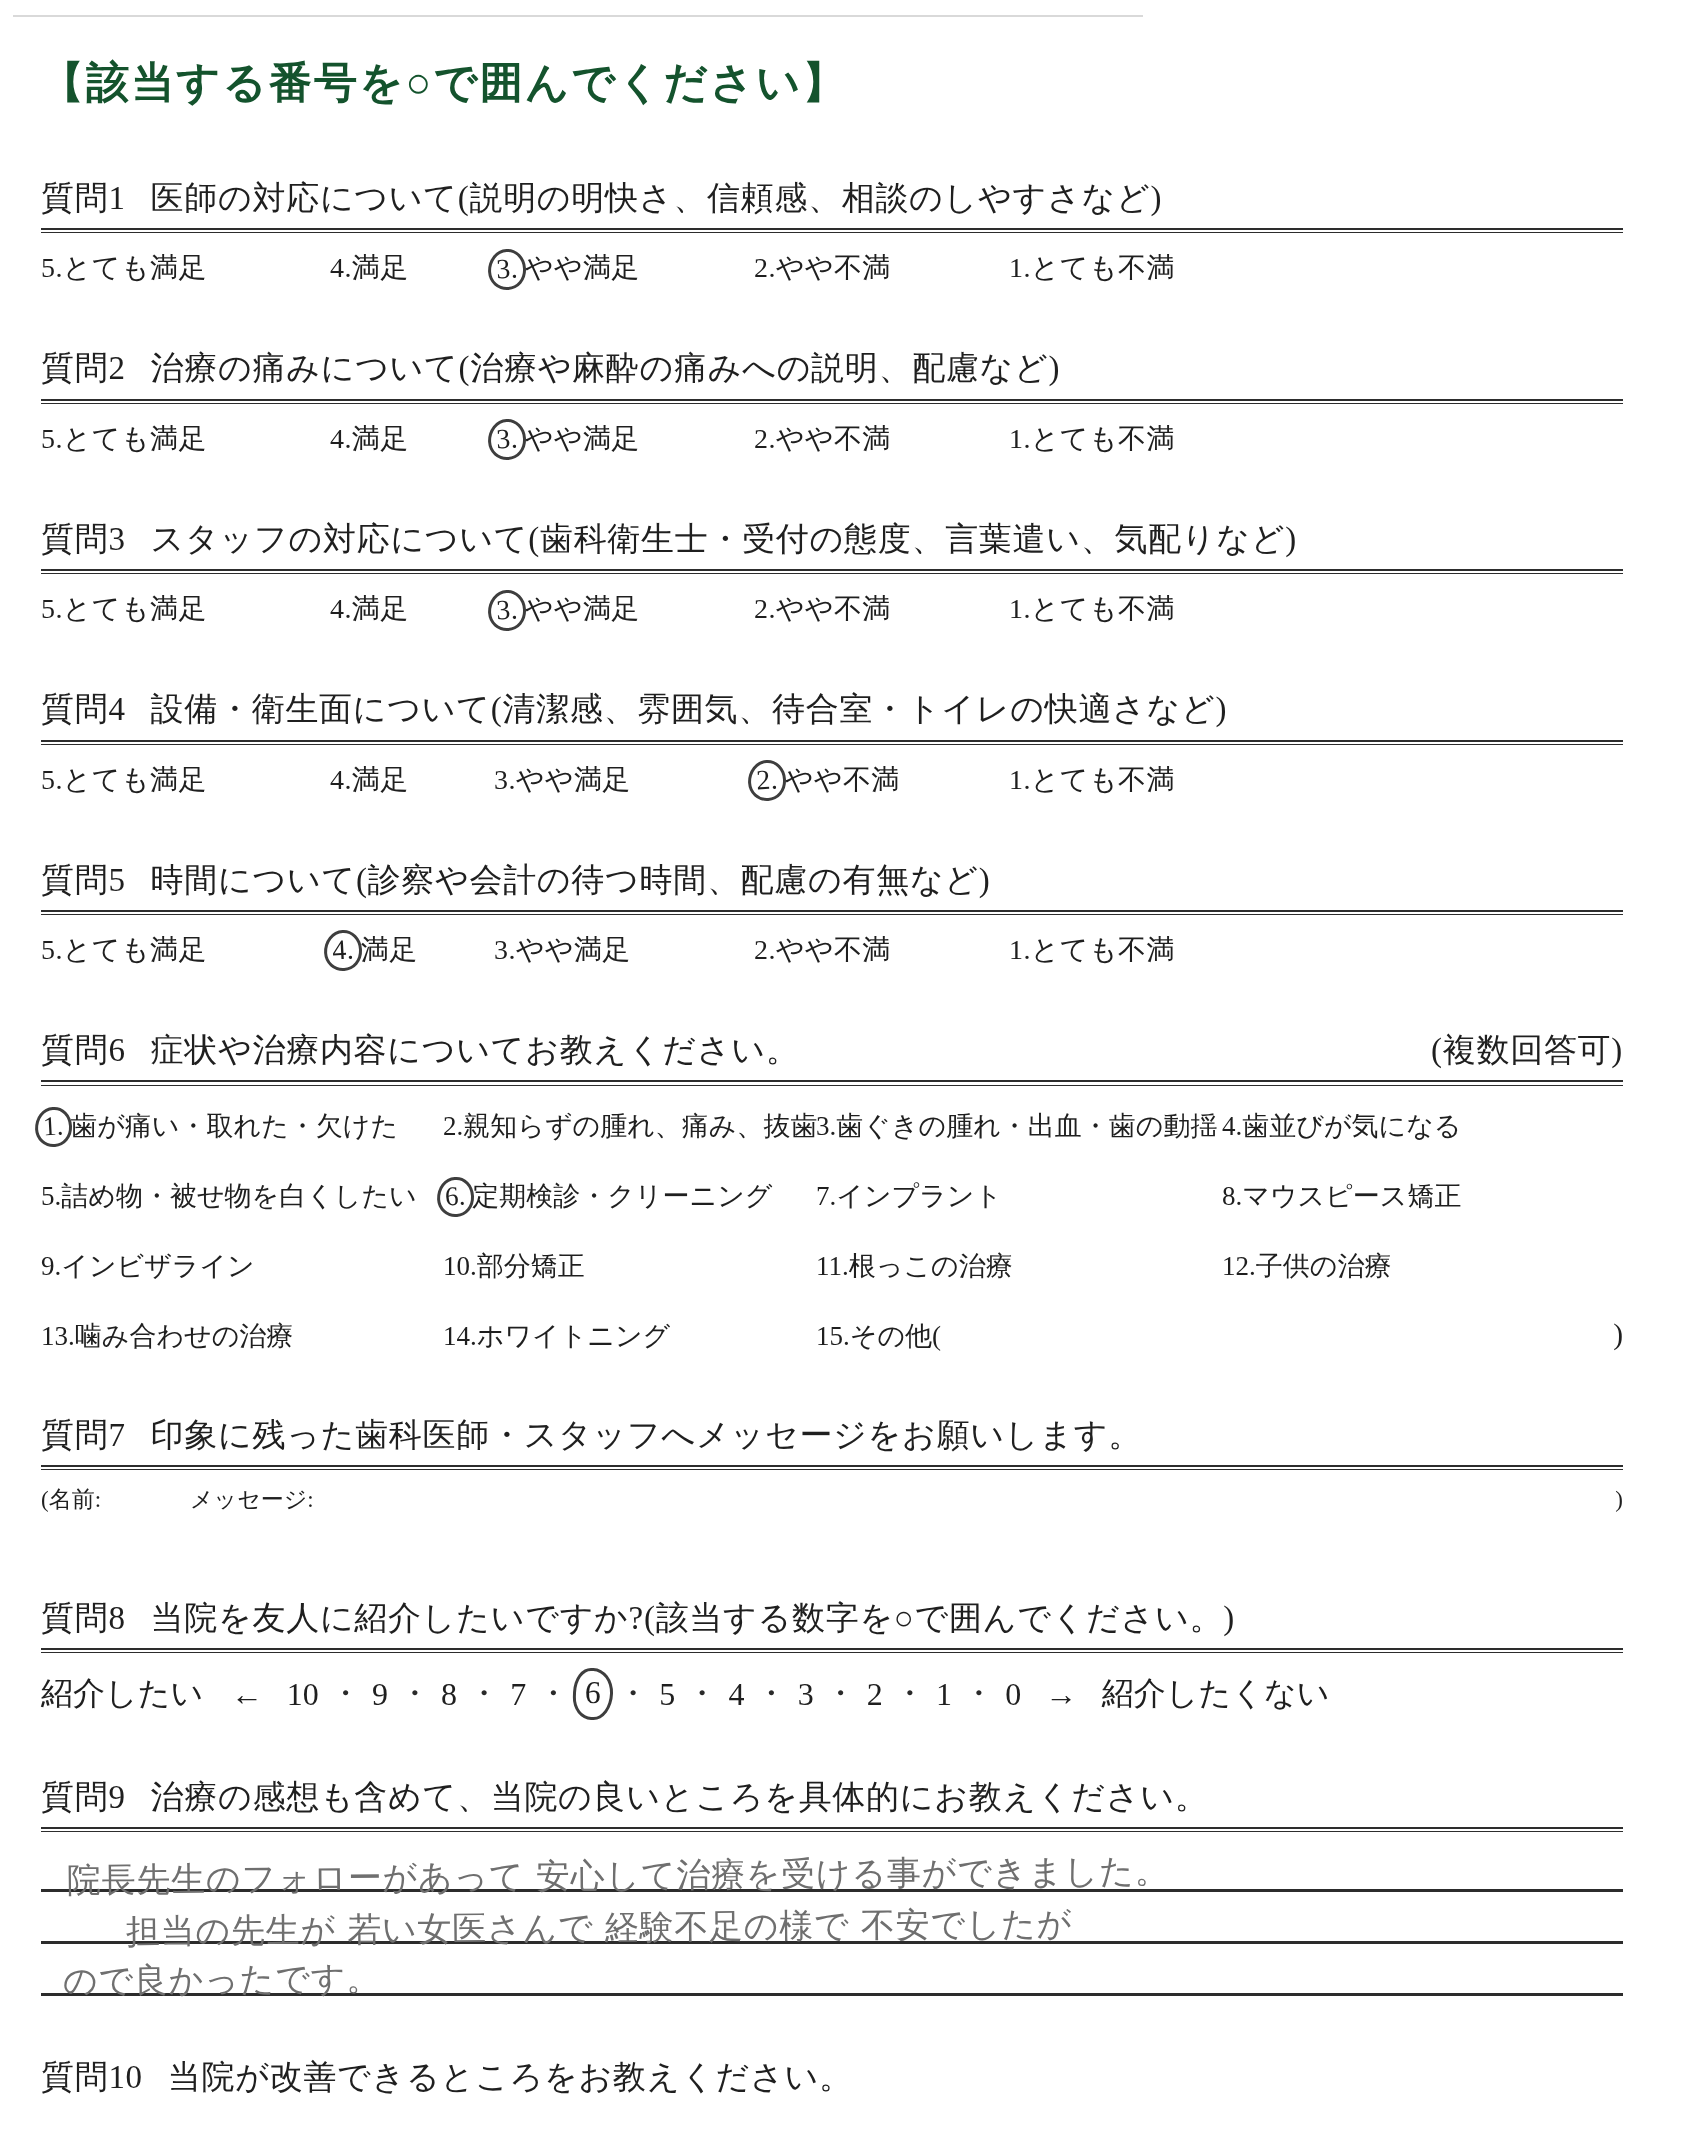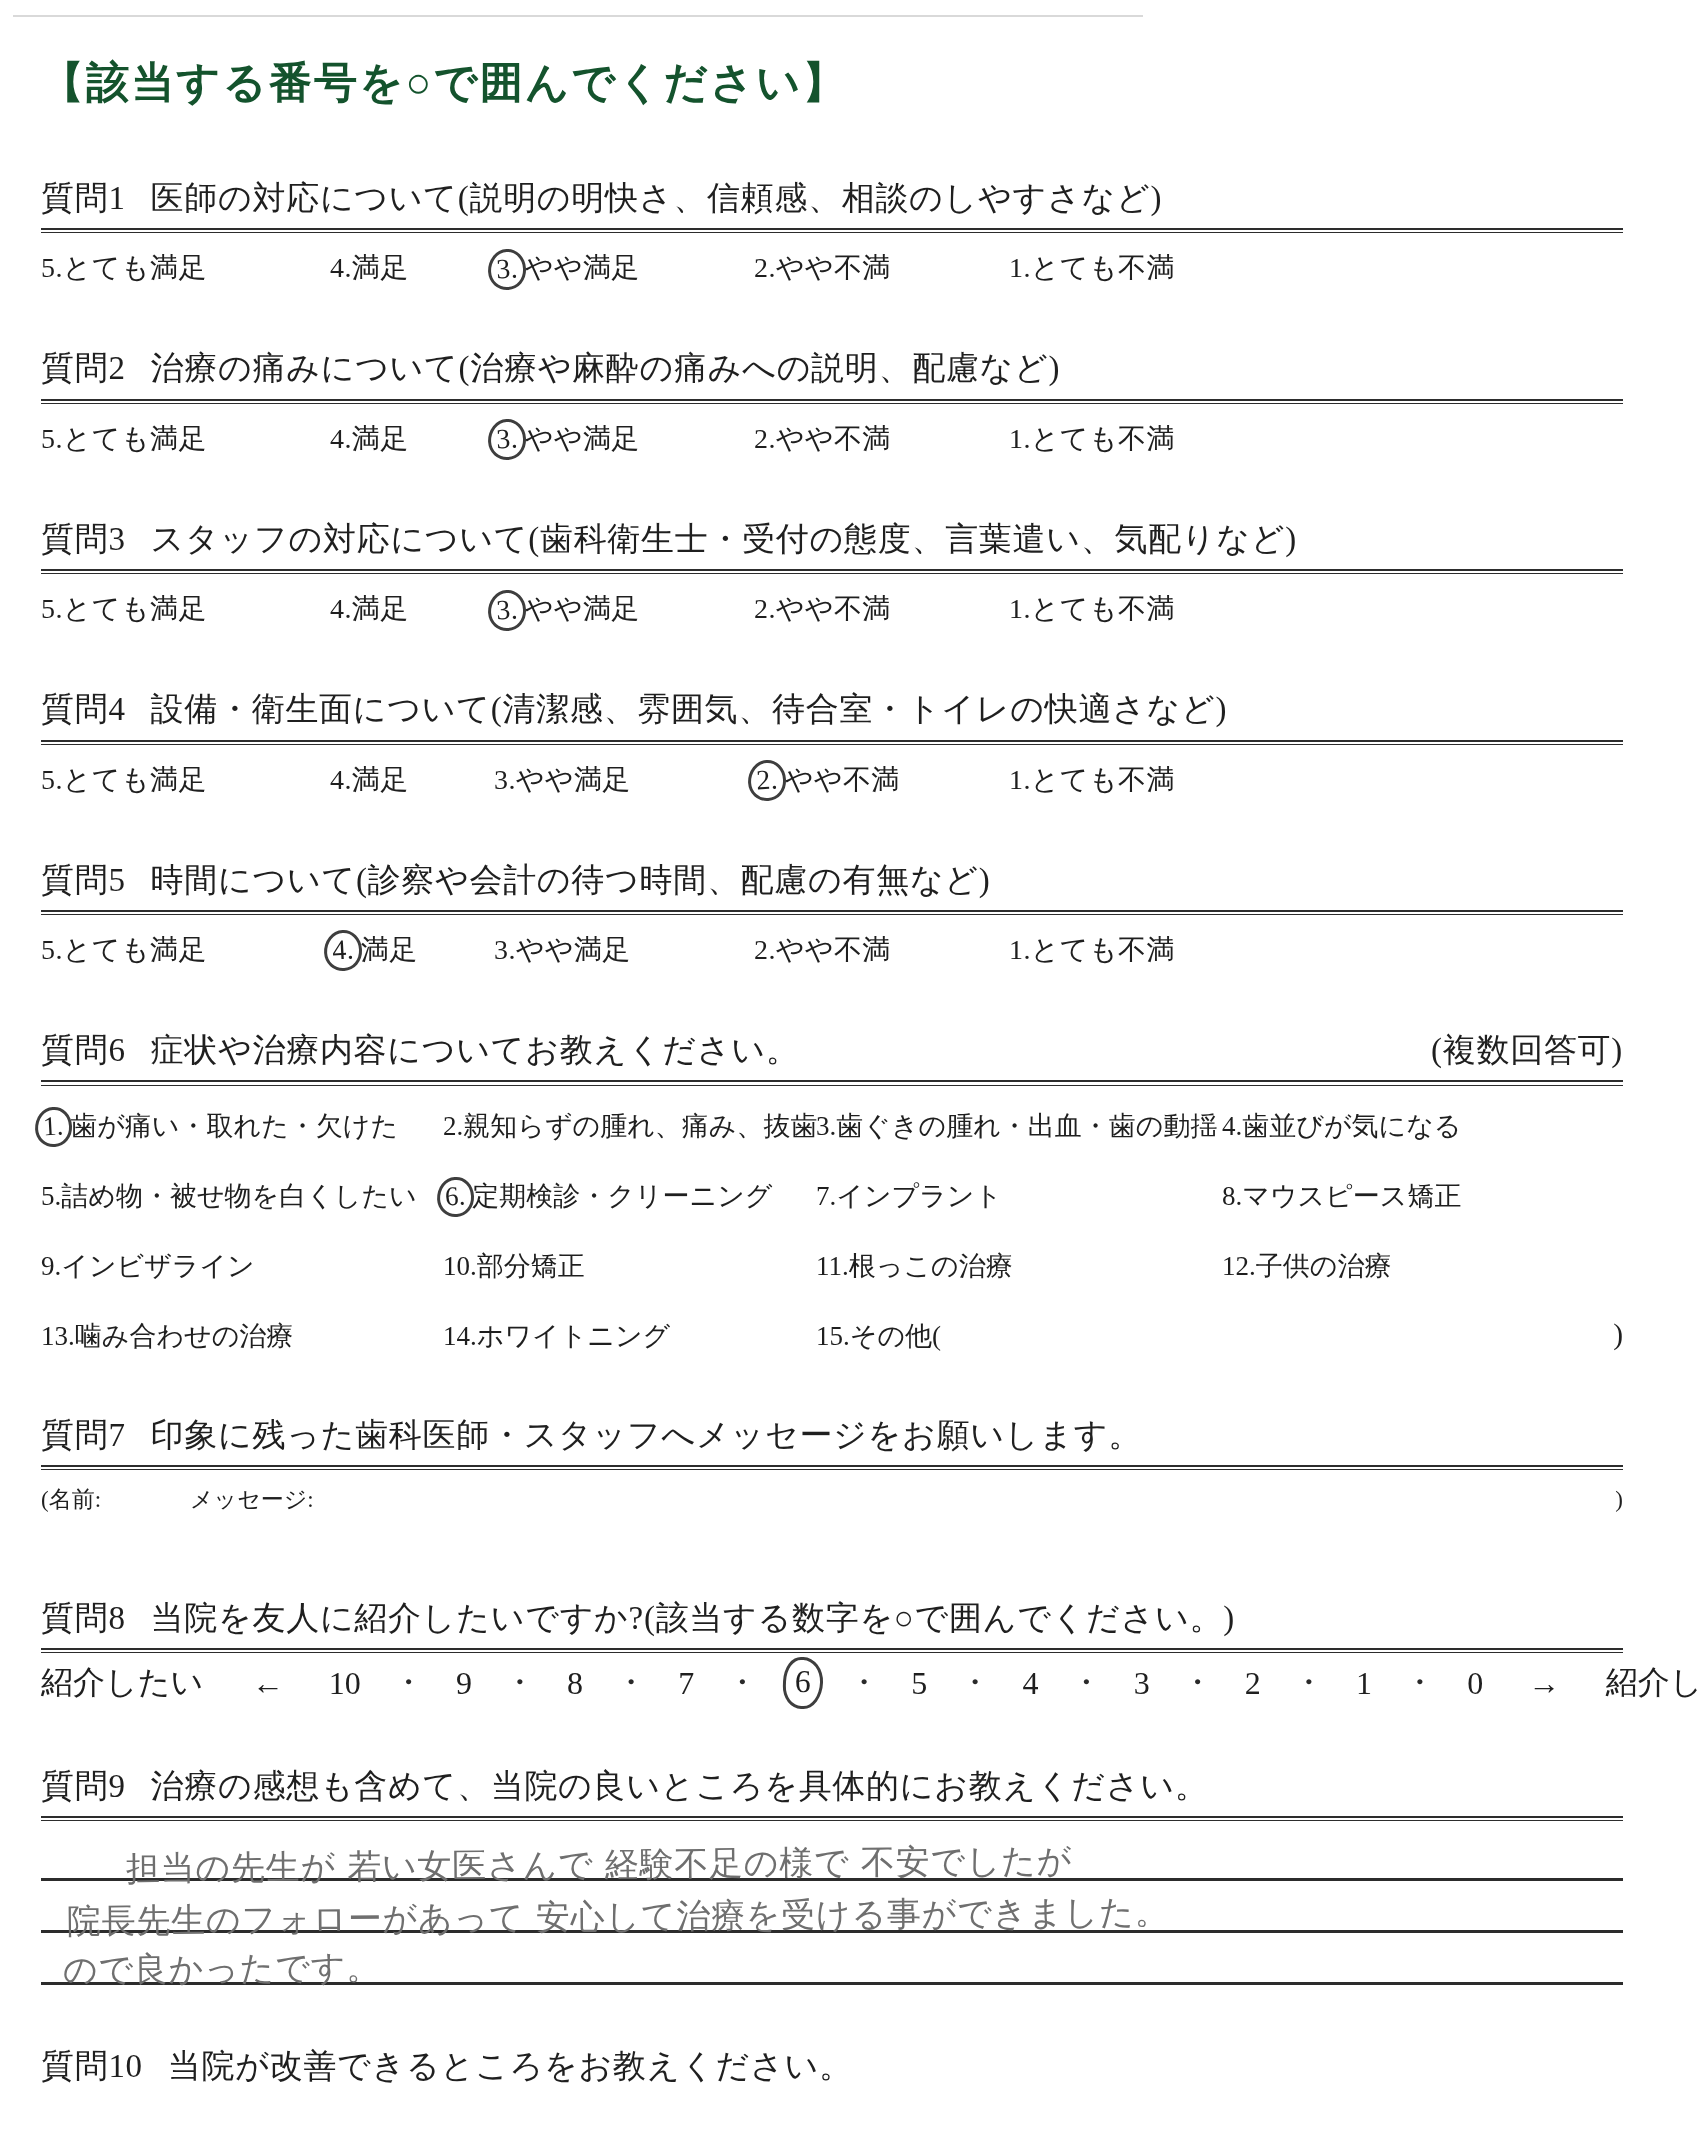--- a/index.html
+++ b/index.html
@@ -85,23 +85,23 @@
     margin-top: 13.3px;
     font-size: 23px;
     min-height: 53px;
   }
   .q7-msg { margin-left: 89px; }
   .q7-close { margin-left: auto; }
   
   .nps-row {
     display: flex;
     align-items: center;
-    margin-top: 8px;
+    margin-top: 19px;
     font-size: 32px;
-    gap: 25px;
+    gap: 4px;
     white-space: nowrap;
   }
   .nps-label-left { margin-right: 10.3px; }
   .nps-arrow { margin: 0 13.3px; }
   .nps-num { padding: 0 6.6px; }
   .nps-dot { color: #2a2a2a; }
   .nps-label-right { margin-left: 7.4px; }
   .nps-num.circled {
     border-radius: 46% 54% 50% 50% / 50% 50% 55% 45%;
     padding: 3px 8.9px 5.9px 8.9px;
@@ -288,24 +288,24 @@
   </section>
 
   <section class="q-section">
     <h2 class="q-heading">
       <span class="q-num">質問9</span>
       <span class="q-title">治療の感想も含めて、当院の良いところを具体的にお教えください。</span>
     </h2>
     <div class="hrule"></div>
     <div class="answer-area">
       <div class="answer-line">
-          <span class="hand" style="margin-left:85px">担当の先生が 若い女医さんで 経験不足の様で 不安でしたが</span>
+          <span class="hand" style="margin-left:26px">院長先生のフォローがあって 安心して治療を受ける事ができました。</span>
         </div>
       <div class="answer-line">
-          <span class="hand" style="margin-left:26px">院長先生のフォローがあって 安心して治療を受ける事ができました。</span>
+          <span class="hand" style="margin-left:85px">担当の先生が 若い女医さんで 経験不足の様で 不安でしたが</span>
         </div>
       <div class="answer-line">
           <span class="hand" style="margin-left:22px">ので良かったです。</span>
         </div>
     </div>
   </section>
 
   <section class="q-section">
     <h2 class="q-heading">
       <span class="q-num">質問10</span>

